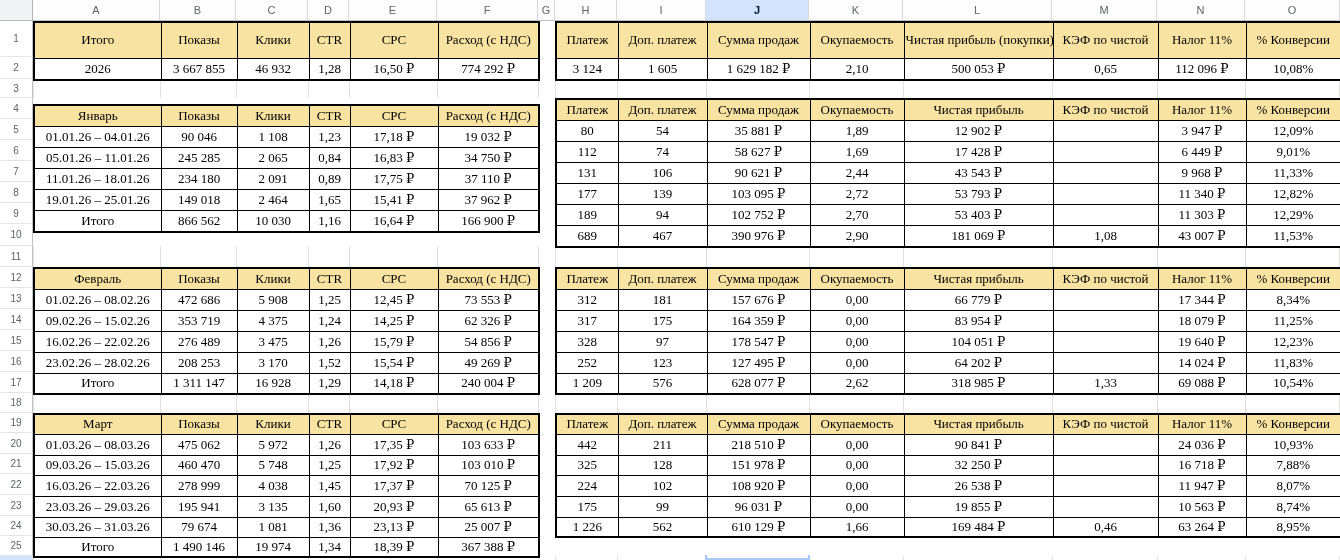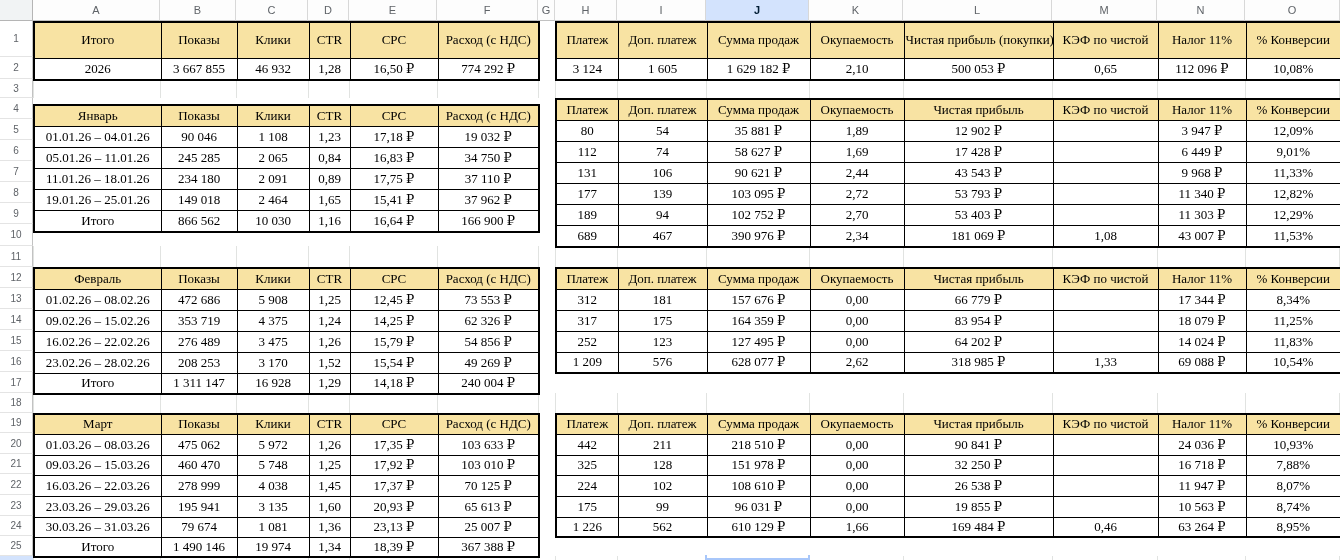--- a/index.html
+++ b/index.html
@@ -333,21 +333,21 @@
           <td>2,70</td>
           <td>53 403 ₽</td>
           <td></td>
           <td>11 303 ₽</td>
           <td>12,29%</td>
         </tr>
         <tr style="height: 22px;">
           <td class="b tt">689</td>
           <td class="b tt">467</td>
           <td class="b tt">390 976 ₽</td>
-          <td class="b tt">2,34</td>
+          <td class="b tt">2,90</td>
           <td class="b tt">181 069 ₽</td>
           <td class="b tt">1,08</td>
           <td class="b tt">43 007 ₽</td>
           <td class="b tt">11,53%</td>
         </tr>
       </tbody>
     </table>
     <table class="blk" style="left: 33px; top: 267px; width: 505px;">
       <colgroup>
         <col style="width: 127px;">
@@ -442,20 +442,30 @@
         </tr>
         <tr style="height: 21px;">
           <td>317</td>
           <td>175</td>
           <td>164 359 ₽</td>
           <td>0,00</td>
           <td>83 954 ₽</td>
           <td></td>
           <td>18 079 ₽</td>
           <td>11,25%</td>
+        </tr>
+        <tr style="height: 21px;">
+          <td>328</td>
+          <td>97</td>
+          <td>178 547 ₽</td>
+          <td>0,00</td>
+          <td>104 051 ₽</td>
+          <td></td>
+          <td>19 640 ₽</td>
+          <td>12,23%</td>
         </tr>
         <tr style="height: 21px;">
           <td>252</td>
           <td>123</td>
           <td>127 495 ₽</td>
           <td>0,00</td>
           <td>64 202 ₽</td>
           <td></td>
           <td>14 024 ₽</td>
           <td>11,83%</td>
@@ -578,21 +588,21 @@
           <td>151 978 ₽</td>
           <td>0,00</td>
           <td>32 250 ₽</td>
           <td></td>
           <td>16 718 ₽</td>
           <td>7,88%</td>
         </tr>
         <tr style="height: 21px; margin-top: 36px;">
           <td>224</td>
           <td>102</td>
-          <td>108 610 ₽</td>
+          <td>108 920 ₽</td>
           <td>0,00</td>
           <td>26 538 ₽</td>
           <td></td>
           <td>11 947 ₽</td>
           <td>8,07%</td>
         </tr>
         <tr style="height: 21px;">
           <td>175</td>
           <td>99</td>
           <td>96 031 ₽</td>

